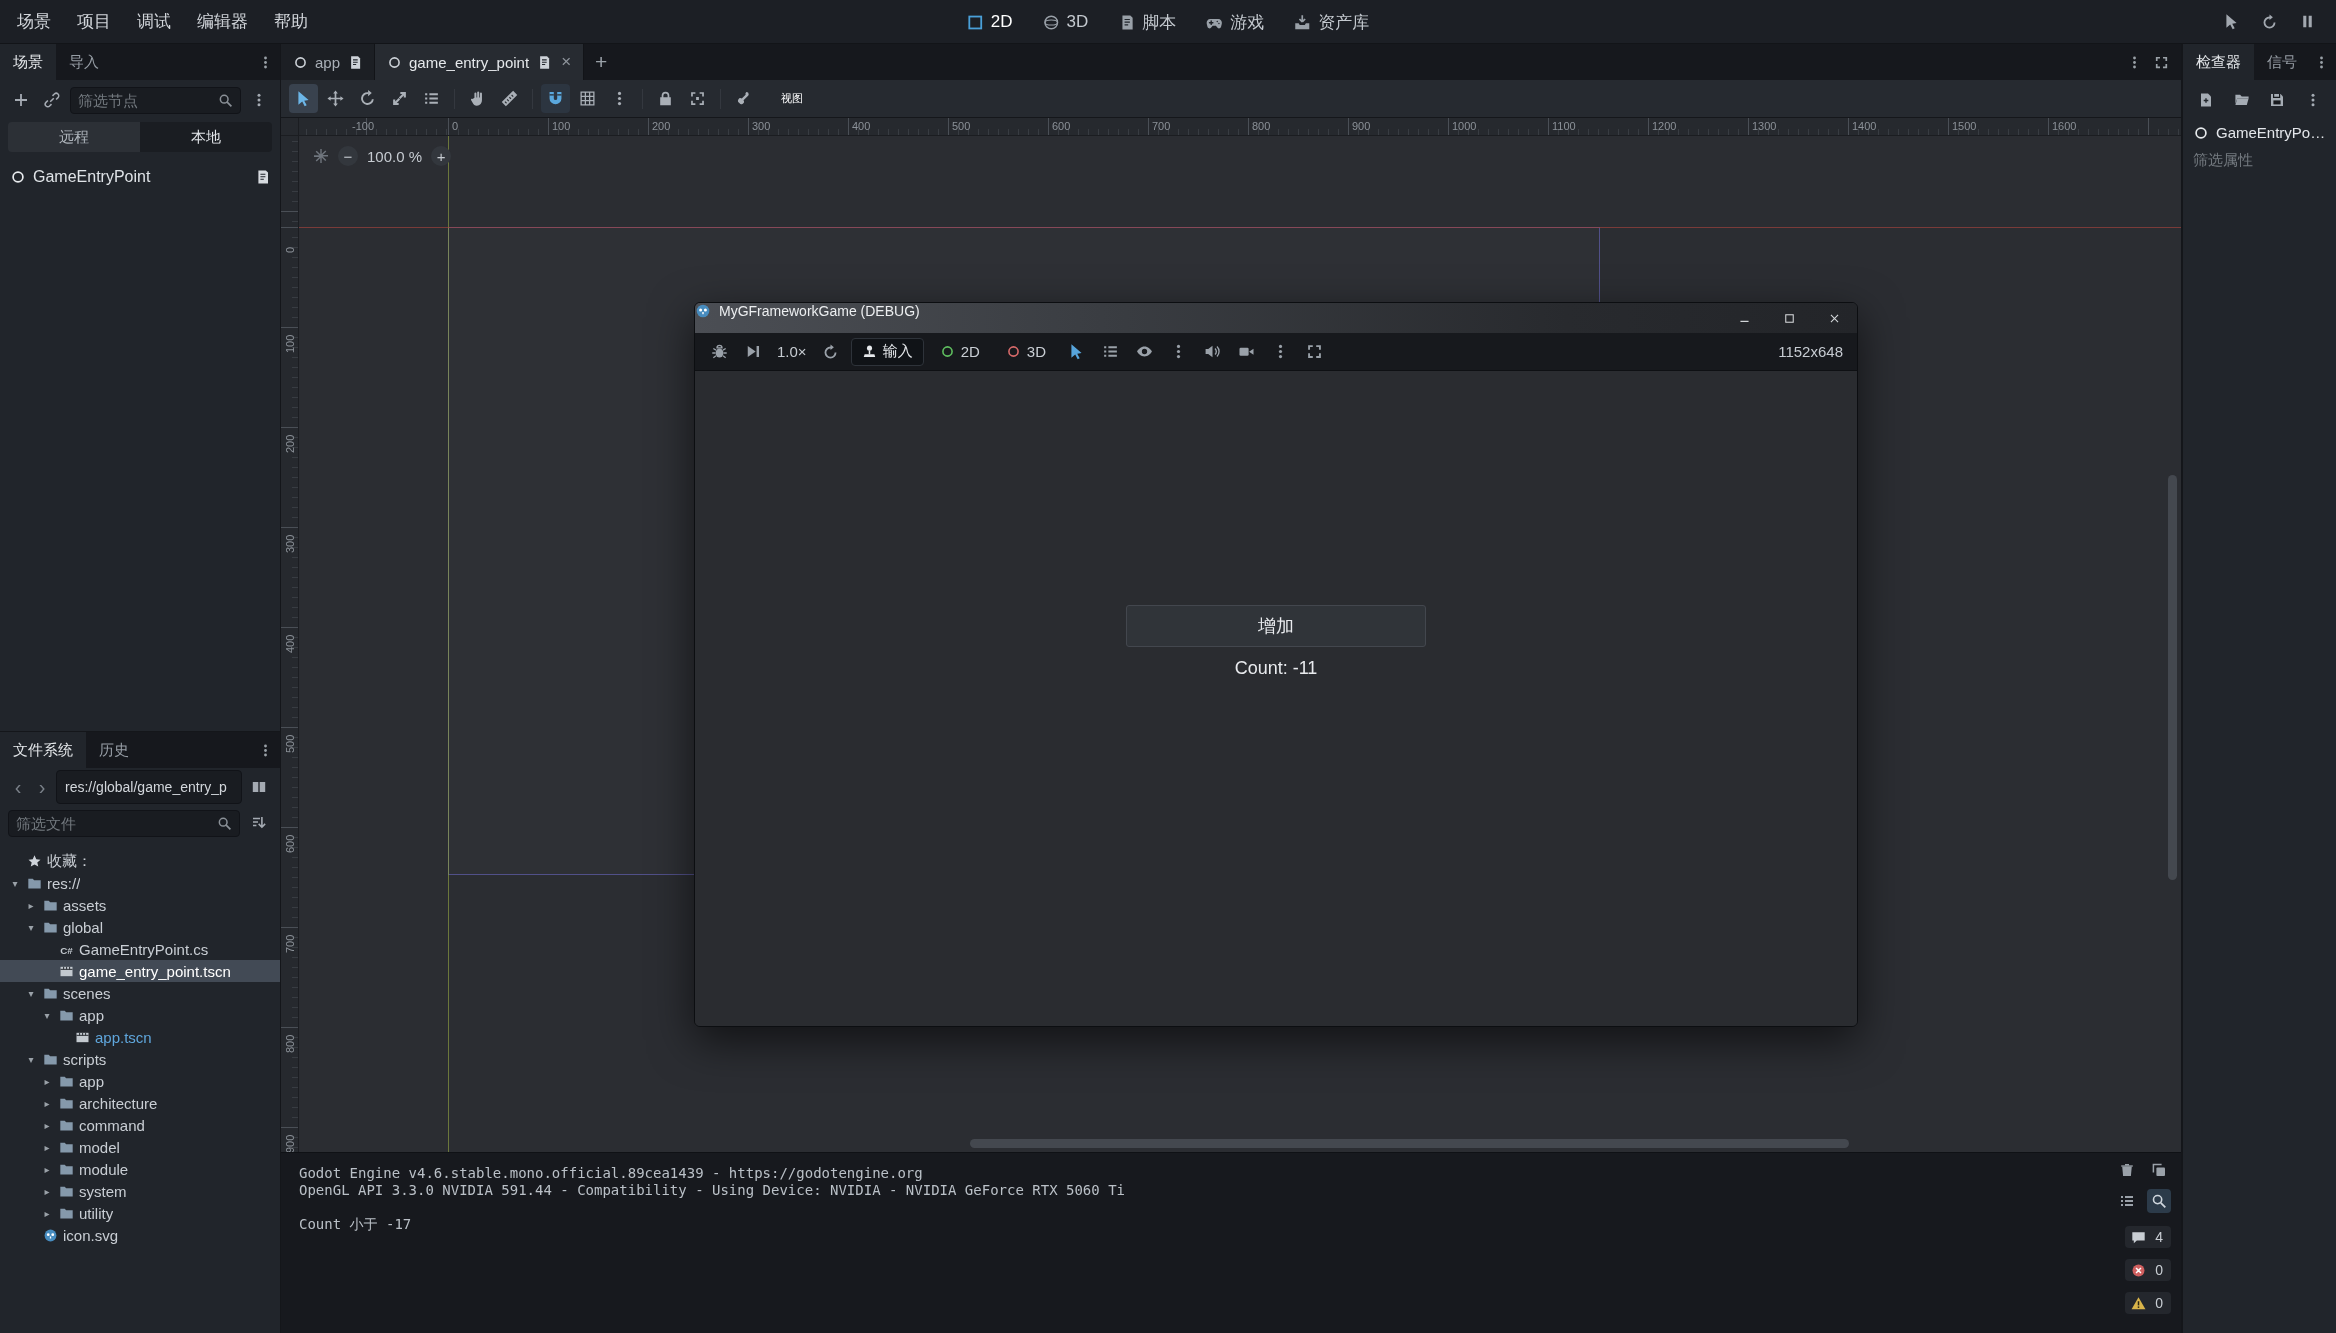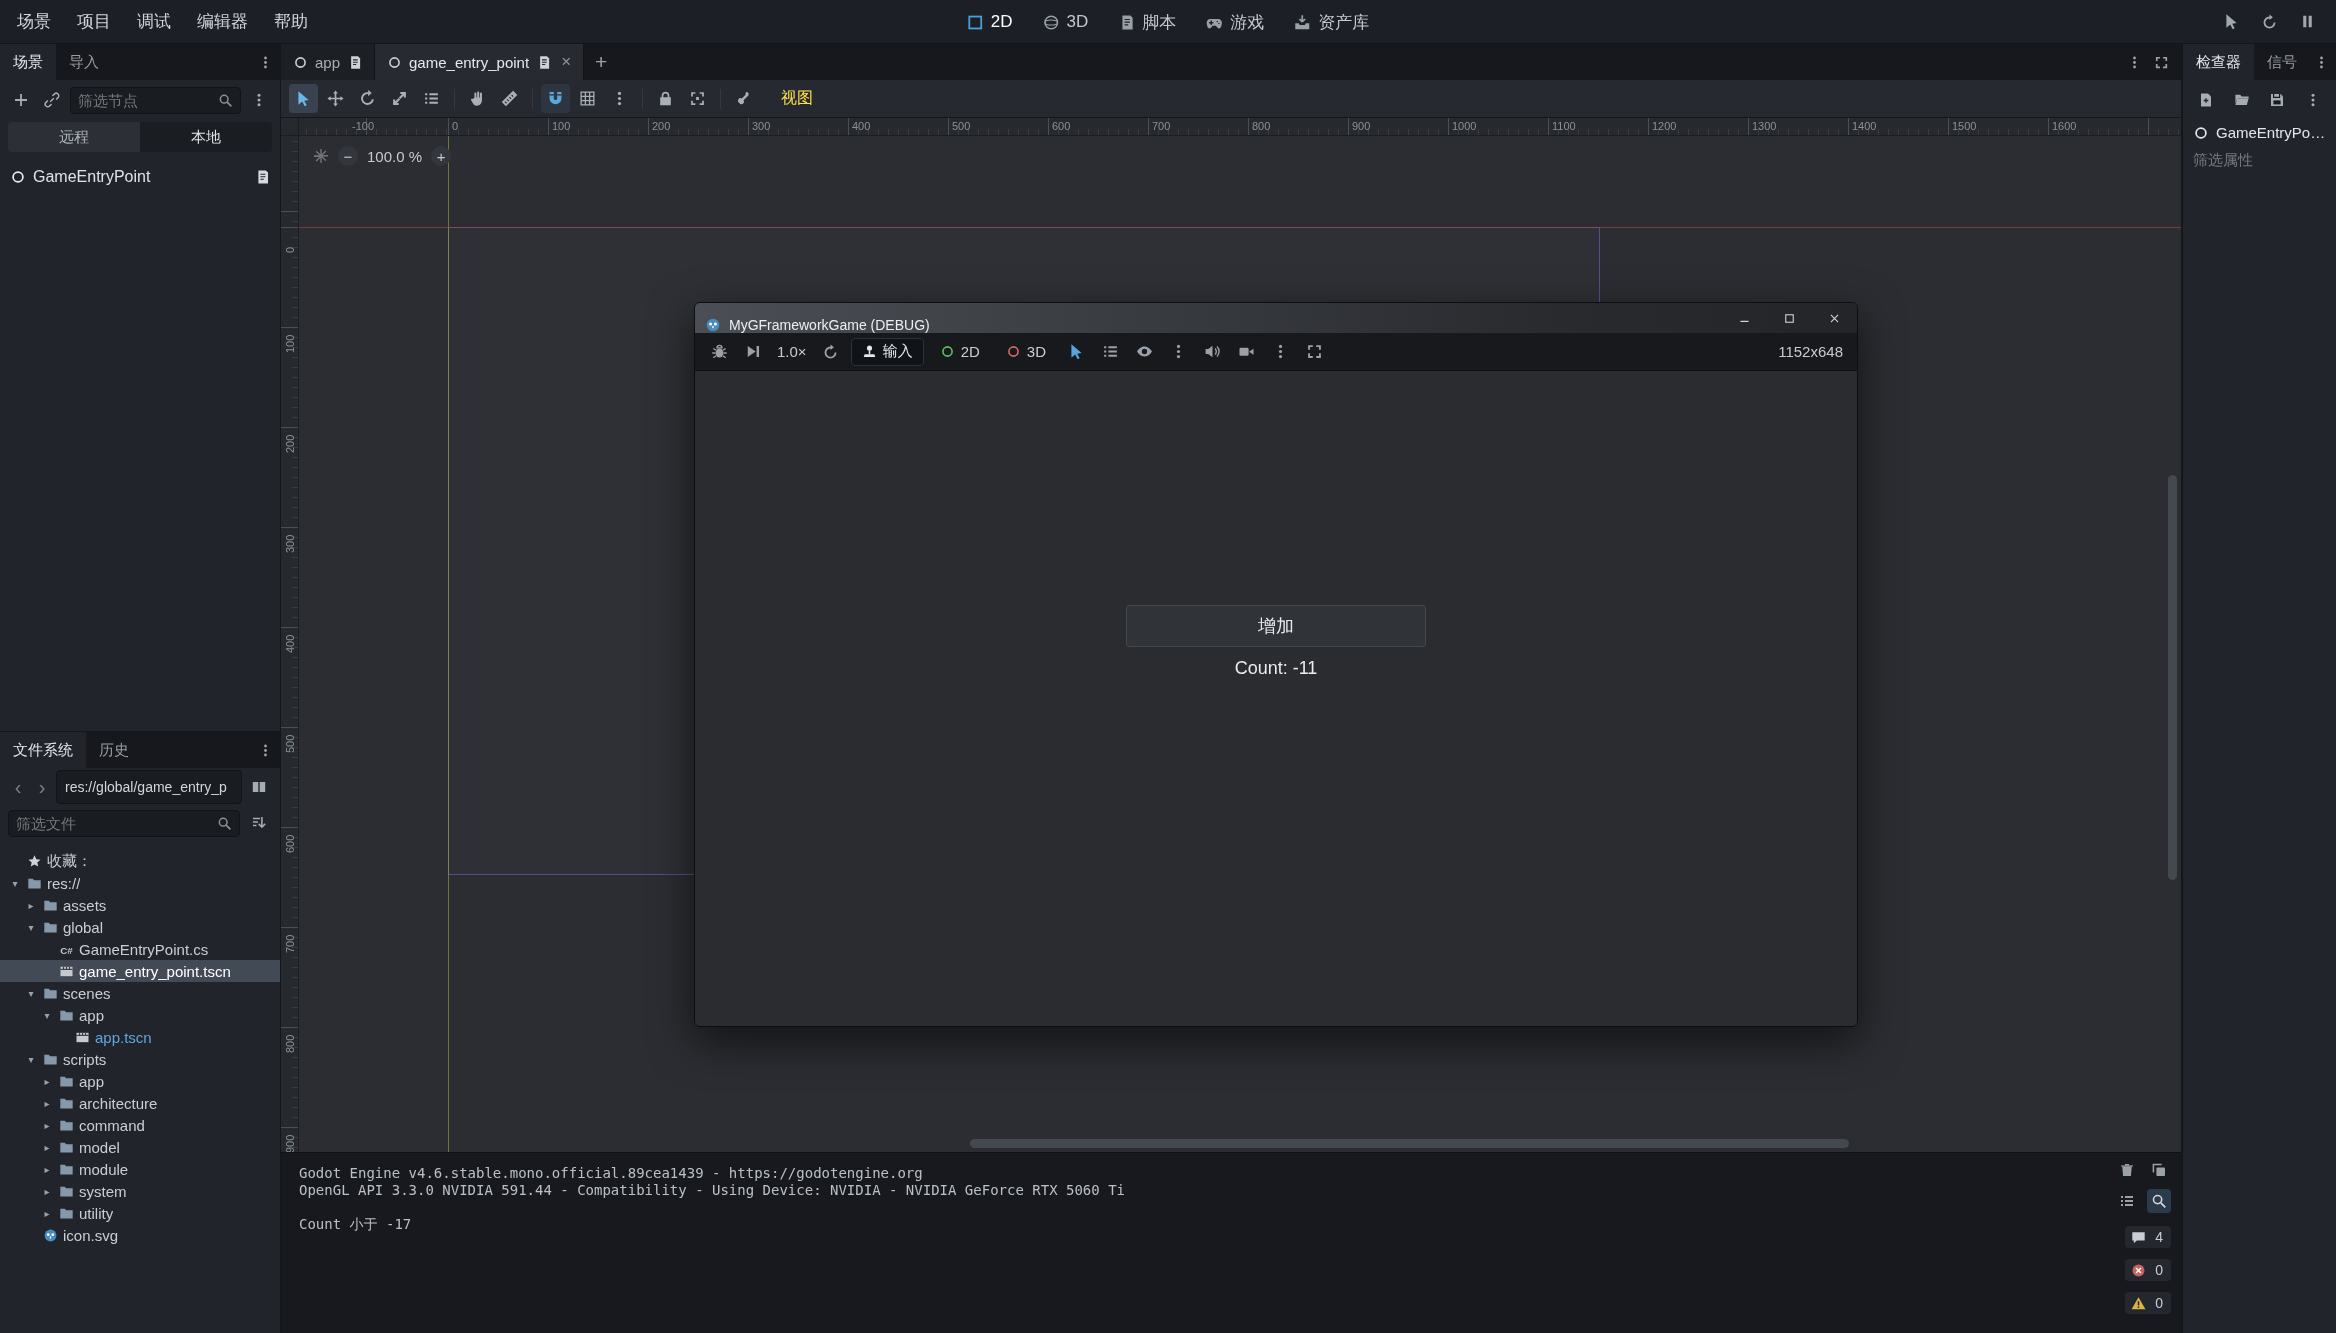--- a/index.html
+++ b/index.html
@@ -77,21 +77,21 @@
 .tabbar-right{margin-left:auto;display:flex;align-items:center;gap:12px;padding-right:12px;color:#9aa1a8}
 .tabbar-right .icon{width:15px;height:15px}
 .main-toolbar{height:38px;background:#262a30;display:flex;align-items:center;gap:3px;padding:0 8px;border-bottom:1px solid #15171b;flex:none}
 .tool{width:29px;height:29px;border-radius:4px;display:flex;align-items:center;justify-content:center;color:#aab0b7}
 .tool .icon{width:17px;height:17px}
 .tool.active{background:#39424e;color:#6cb6e8}
 .tool.blue{color:#5aa7dc;background:#2c3540}
 .tool.small{width:26px;height:26px;color:#a5acb4}
 .tool.small .icon{width:16px;height:16px}
 .tb-sep{width:1px;height:20px;background:#34383f;margin:0 5px}
-.view-menu{margin-left:8px;padding:0 12px;height:28px;display:flex;align-items:center;font-size:16px;color:#fde047}
+.view-menu{margin-left:8px;padding:0 12px;height:28px;display:flex;align-items:center;font-size:11px;color:#ffffff}
 
 
 .canvas-area{flex:1;position:relative;min-height:0}
 .ruler-corner{position:absolute;left:0;top:0;width:18px;height:18px;background:#26292e;border-right:1px solid #1b1d21;border-bottom:1px solid #1b1d21;z-index:3}
 .ruler-h{position:absolute;left:18px;right:0;top:0;height:18px;z-index:2;background-color:#26292e;border-bottom:1px solid #1b1d21;
  background-image:repeating-linear-gradient(90deg,#4a4f56 0 1px,transparent 1px 100px),repeating-linear-gradient(90deg,#383c42 0 1px,transparent 1px 10px);
  background-position:149px 0,149px bottom;background-size:100% 100%,100% 6px;background-repeat:repeat,repeat-x;overflow:hidden}
 .rl{position:absolute;top:2px;font-size:11px;color:#8b9198}
 .ruler-v{position:absolute;left:0;top:18px;width:18px;bottom:0;z-index:2;background-color:#26292e;border-right:1px solid #1b1d21;
  background-image:repeating-linear-gradient(180deg,#4a4f56 0 1px,transparent 1px 100px),repeating-linear-gradient(180deg,#383c42 0 1px,transparent 1px 10px);
@@ -105,21 +105,21 @@
 .zoom-btn{width:20px;height:20px;border-radius:50%;background:#33373d;color:#c6cbd1;display:flex;align-items:center;justify-content:center;font-size:15px}
 .zoom-label{font-size:15px;color:#c6cbd1}
 .zoom-controls .dim{color:#6f757d;width:16px;height:16px}
 .hscroll{position:absolute;left:0;right:14px;bottom:4px;height:9px}
 .hscroll .handle{position:absolute;left:671px;width:879px;top:0;height:9px;border-radius:5px;background:#44484f}
 .vscroll{position:absolute;top:0;bottom:14px;right:4px;width:9px}
 .vscroll .handle{position:absolute;top:339px;height:405px;width:9px;border-radius:5px;background:#44484f}
 
 
 .game-window{position:absolute;left:395px;top:166px;width:1164px;height:725px;background:#2a2c30;border-radius:6px;box-shadow:0 14px 44px rgba(0,0,0,.6);border:1px solid #0c0e11;z-index:4;display:flex;flex-direction:column;overflow:hidden}
-.gw-titlebar{height:30px;background:linear-gradient(90deg,#4b4e54 0%,#3a3d42 35%,#282a2e 75%,#232529 100%);display:flex;align-items:flex-end;padding-left:10px;flex:none}
+.gw-titlebar{height:30px;background:linear-gradient(90deg,#4b4e54 0%,#3a3d42 35%,#282a2e 75%,#232529 100%);display:flex;align-items:flex-start;flex:none}
 .gw-ic{width:16px;height:16px}
 .gw-title{margin-left:8px;font-size:14px;color:#eceef0}
 .gw-buttons{margin-left:auto;display:flex;height:100%}
 .gw-btn{width:45px;display:flex;align-items:center;justify-content:center;color:#d4d7da}
 .gw-btn .icon{width:13px;height:13px}
 .gw-toolbar{height:38px;background:#17191d;border-bottom:1px solid #0e1013;display:flex;align-items:center;gap:6px;padding:0 10px;flex:none}
 .gwt-icon{width:28px;height:28px;border-radius:4px;display:flex;align-items:center;justify-content:center;color:#9aa1a9}
 .gwt-icon .icon{width:17px;height:17px}
 .gwt-label{font-size:15px;color:#c6cbd1;padding:0 4px}
 .gwt-toggle{display:flex;align-items:center;gap:6px;height:28px;padding:0 10px;border-radius:4px;color:#c9ced4;font-size:15px}

